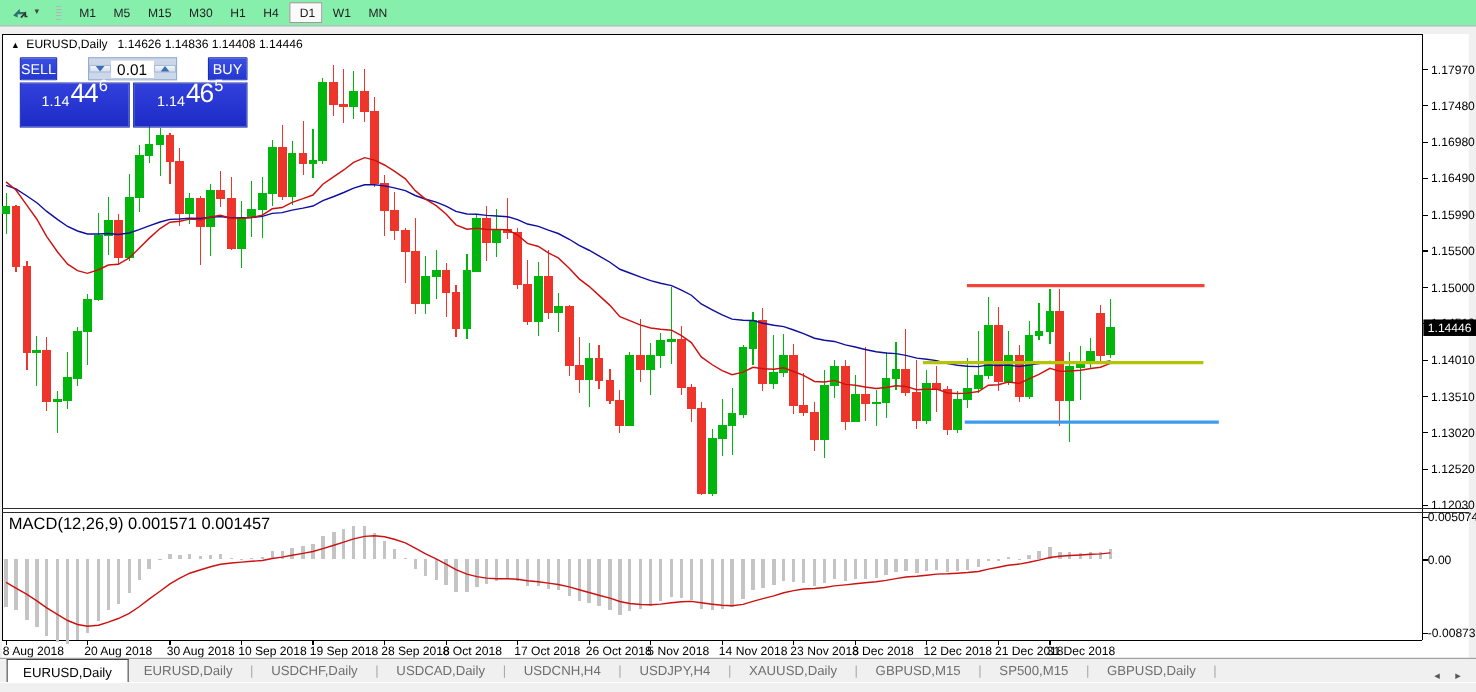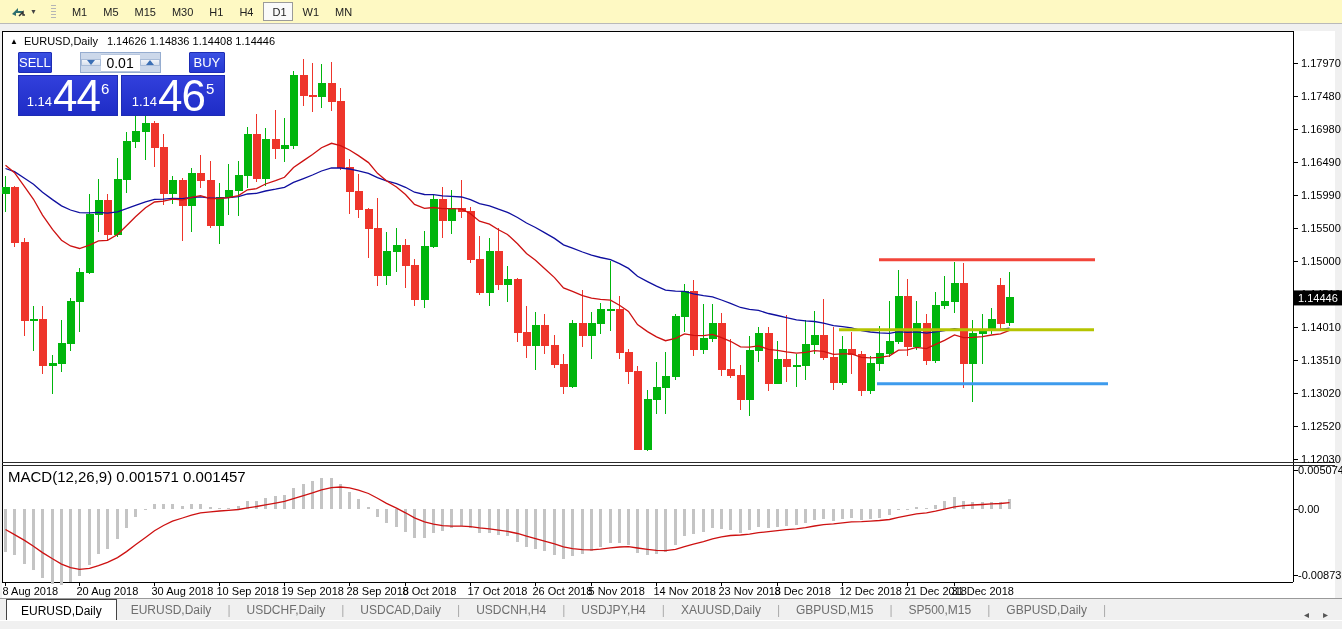--- a/index.html
+++ b/index.html
@@ -1,21 +1,21 @@
 <!DOCTYPE html>
 <html><head>
 <meta charset="utf-8">
 <style>
   * { margin:0; padding:0; box-sizing:border-box; }
   html,body { width:1342px; height:629px; overflow:hidden; }
   body { font-family:"Liberation Sans", sans-serif; background:#f0f0f0; position:relative; }
   #app { position:absolute; left:0; top:0; width:1342px; height:629px; background:#f0f0f0; }
 
   
-  #toolbar { position:absolute; left:0; top:0; width:1342px; height:24px; background:#fef9c3;
+  #toolbar { position:absolute; left:0; top:0; width:1342px; height:24px; background:#86efac;
              border-bottom:1px solid #b9b9b9; display:flex; align-items:center; }
   .tool-group { display:flex; align-items:center; height:100%; }
   #tf-icon-btn { display:flex; align-items:center; padding:2px 4px; margin-left:6px; cursor:default; }
   .icon-glyph { width:16px; height:14px; display:inline-block; }
   .caret-down { font-size:7px; color:#444; margin-left:4px; }
   .toolbar-handle { width:5px; height:14px; margin:0 8px 0 10px;
       background-image:repeating-linear-gradient(#b5b5b5 0 1px, transparent 1px 3px); }
   .tf-btn { min-width:26px; height:19px; padding:0 5px; margin:0 2px; font-size:11px; color:#222;
             display:flex; align-items:center; justify-content:center; border:1px solid transparent;
             background:transparent; cursor:default; }
@@ -42,25 +42,25 @@
                  display:flex; align-items:center; }
   .spin-btn { width:20px; background:linear-gradient(180deg,#f2f5fa,#d8e0ec); border:1px solid #a9bcd8;
               display:flex; align-items:center; justify-content:center; cursor:default; }
   .spin-caret { width:0; height:0; border-left:4px solid transparent; border-right:4px solid transparent; }
   .spin-caret.down { border-top:5px solid #3b6fb5; }
   .spin-caret.up   { border-bottom:5px solid #3b6fb5; }
   #lot-value { flex:1; background:#fff; font-size:14px; color:#000; display:flex; align-items:center;
                justify-content:flex-end; padding-right:6px; border-top:1px solid #b7c6dd; border-bottom:1px solid #b7c6dd; }
   #trade-row2 { display:flex; margin-top:2px; height:41px; }
   .price-box { background:linear-gradient(180deg,#3240dc,#1e2cc6); border:1px solid #1d2cb4; color:#fff;
-               display:flex; align-items:flex-end; justify-content:center; padding-bottom:4px; cursor:default; }
+               display:flex; align-items:flex-end; justify-content:center; padding-bottom:14px; cursor:default; }
   #sell-price-box { width:100px; margin-right:3px; }
   #buy-price-box  { width:104px; }
   .price-small { font-size:13px; margin-right:1px; margin-bottom:2px; }
-  .price-big { font-size:44px; line-height:30px; letter-spacing:-1px; }
+  .price-big { font-size:24px; line-height:30px; letter-spacing:-1px; }
   .price-sup { font-size:15px; transform:translateY(-14px); margin-left:1px; }
 
   #macd-label { position:absolute; left:6px; top:437px; font-size:15px; color:#000; }
 
   
   #tabbar { position:absolute; left:0; top:598px; width:1342px; height:22px; background:#f0f0f0;
             border-top:1px solid #9a9a9a; display:flex; align-items:flex-end; font-size:12px; }
   #tabs { display:flex; align-items:flex-end; height:100%; flex:1; overflow:hidden; }
   .tab { display:flex; align-items:center; height:21px; padding:0 14px; color:#6e6e6e; cursor:default; white-space:nowrap; }
   .tab.active { background:#ffffff; color:#000; border:1px solid #444; border-bottom:none; height:22px;

